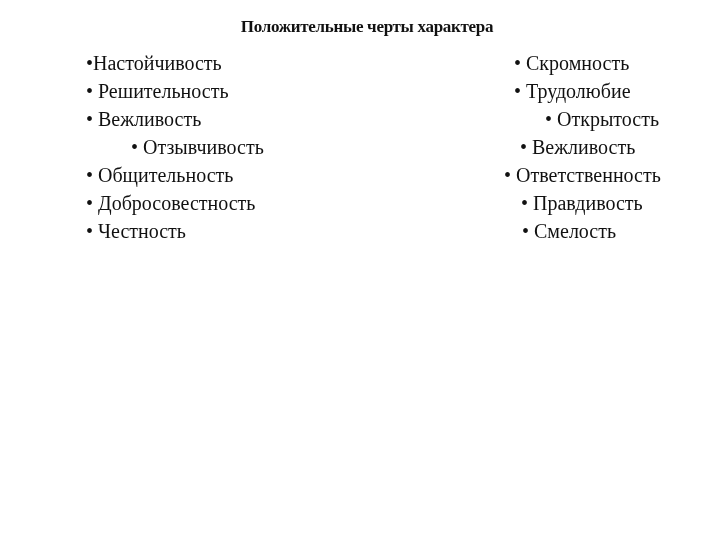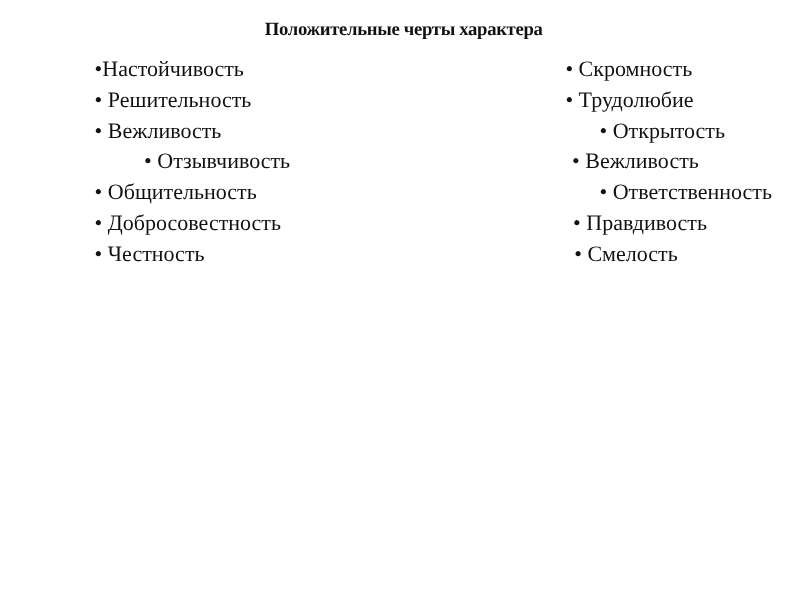--- a/index.html
+++ b/index.html
@@ -19,15 +19,15 @@
 <div class="item" style="left:86px; top:109px;">• Вежливость</div>
 <div class="item" style="left:86px; top:137px;margin-left:45px;">• Отзывчивость</div>
 <div class="item" style="left:86px; top:165px;">• Общительность</div>
 <div class="item" style="left:86px; top:193px;">• Добросовестность</div>
 <div class="item" style="left:86px; top:221px;">• Честность</div>
 
 <div class="item" style="left:514px; top:53px;">• Скромность</div>
 <div class="item" style="left:514px; top:81px;">• Трудолюбие</div>
 <div class="item" style="left:517px; top:109px;margin-left:28px;">• Открытость</div>
 <div class="item" style="left:520px; top:137px;">• Вежливость</div>
-<div class="item" style="left:504px; top:165px;margin-left:41px;">• Ответственность</div>
+<div class="item" style="left:504px; top:165px;">• Ответственность</div>
 <div class="item" style="left:521px; top:193px;">• Правдивость</div>
 <div class="item" style="left:522px; top:221px;">• Смелость</div>
 
 </body></html>

